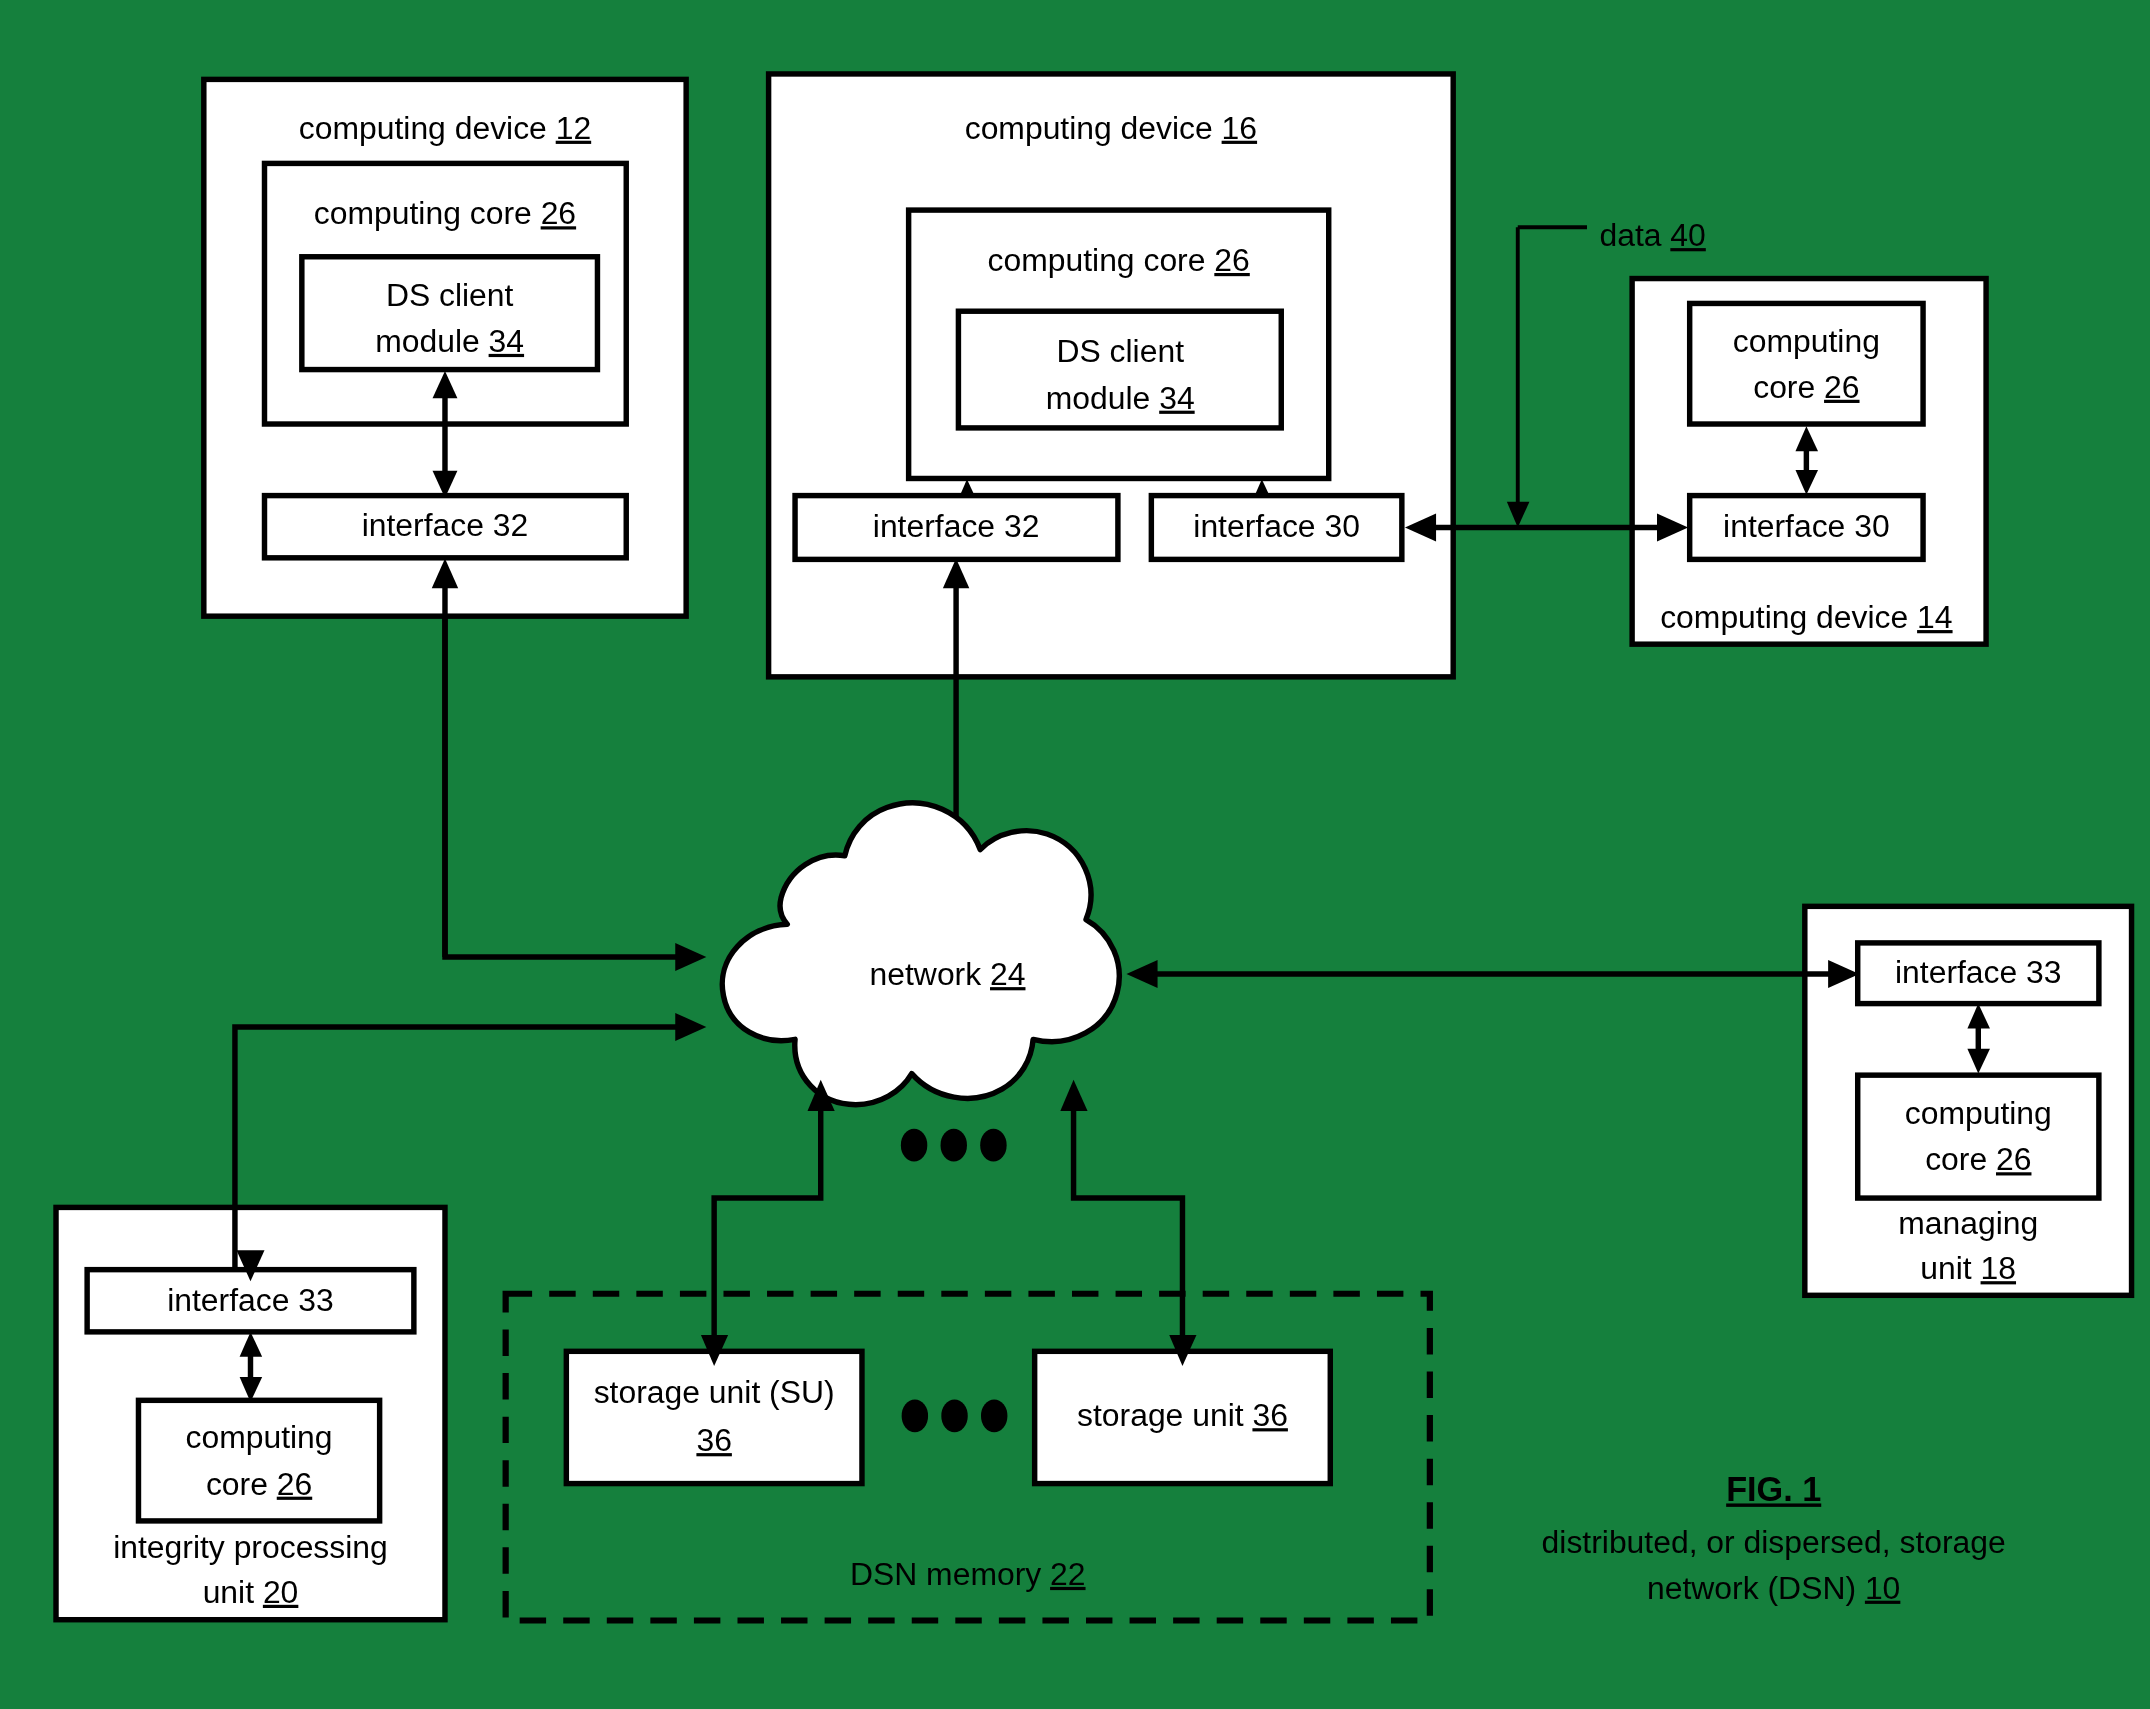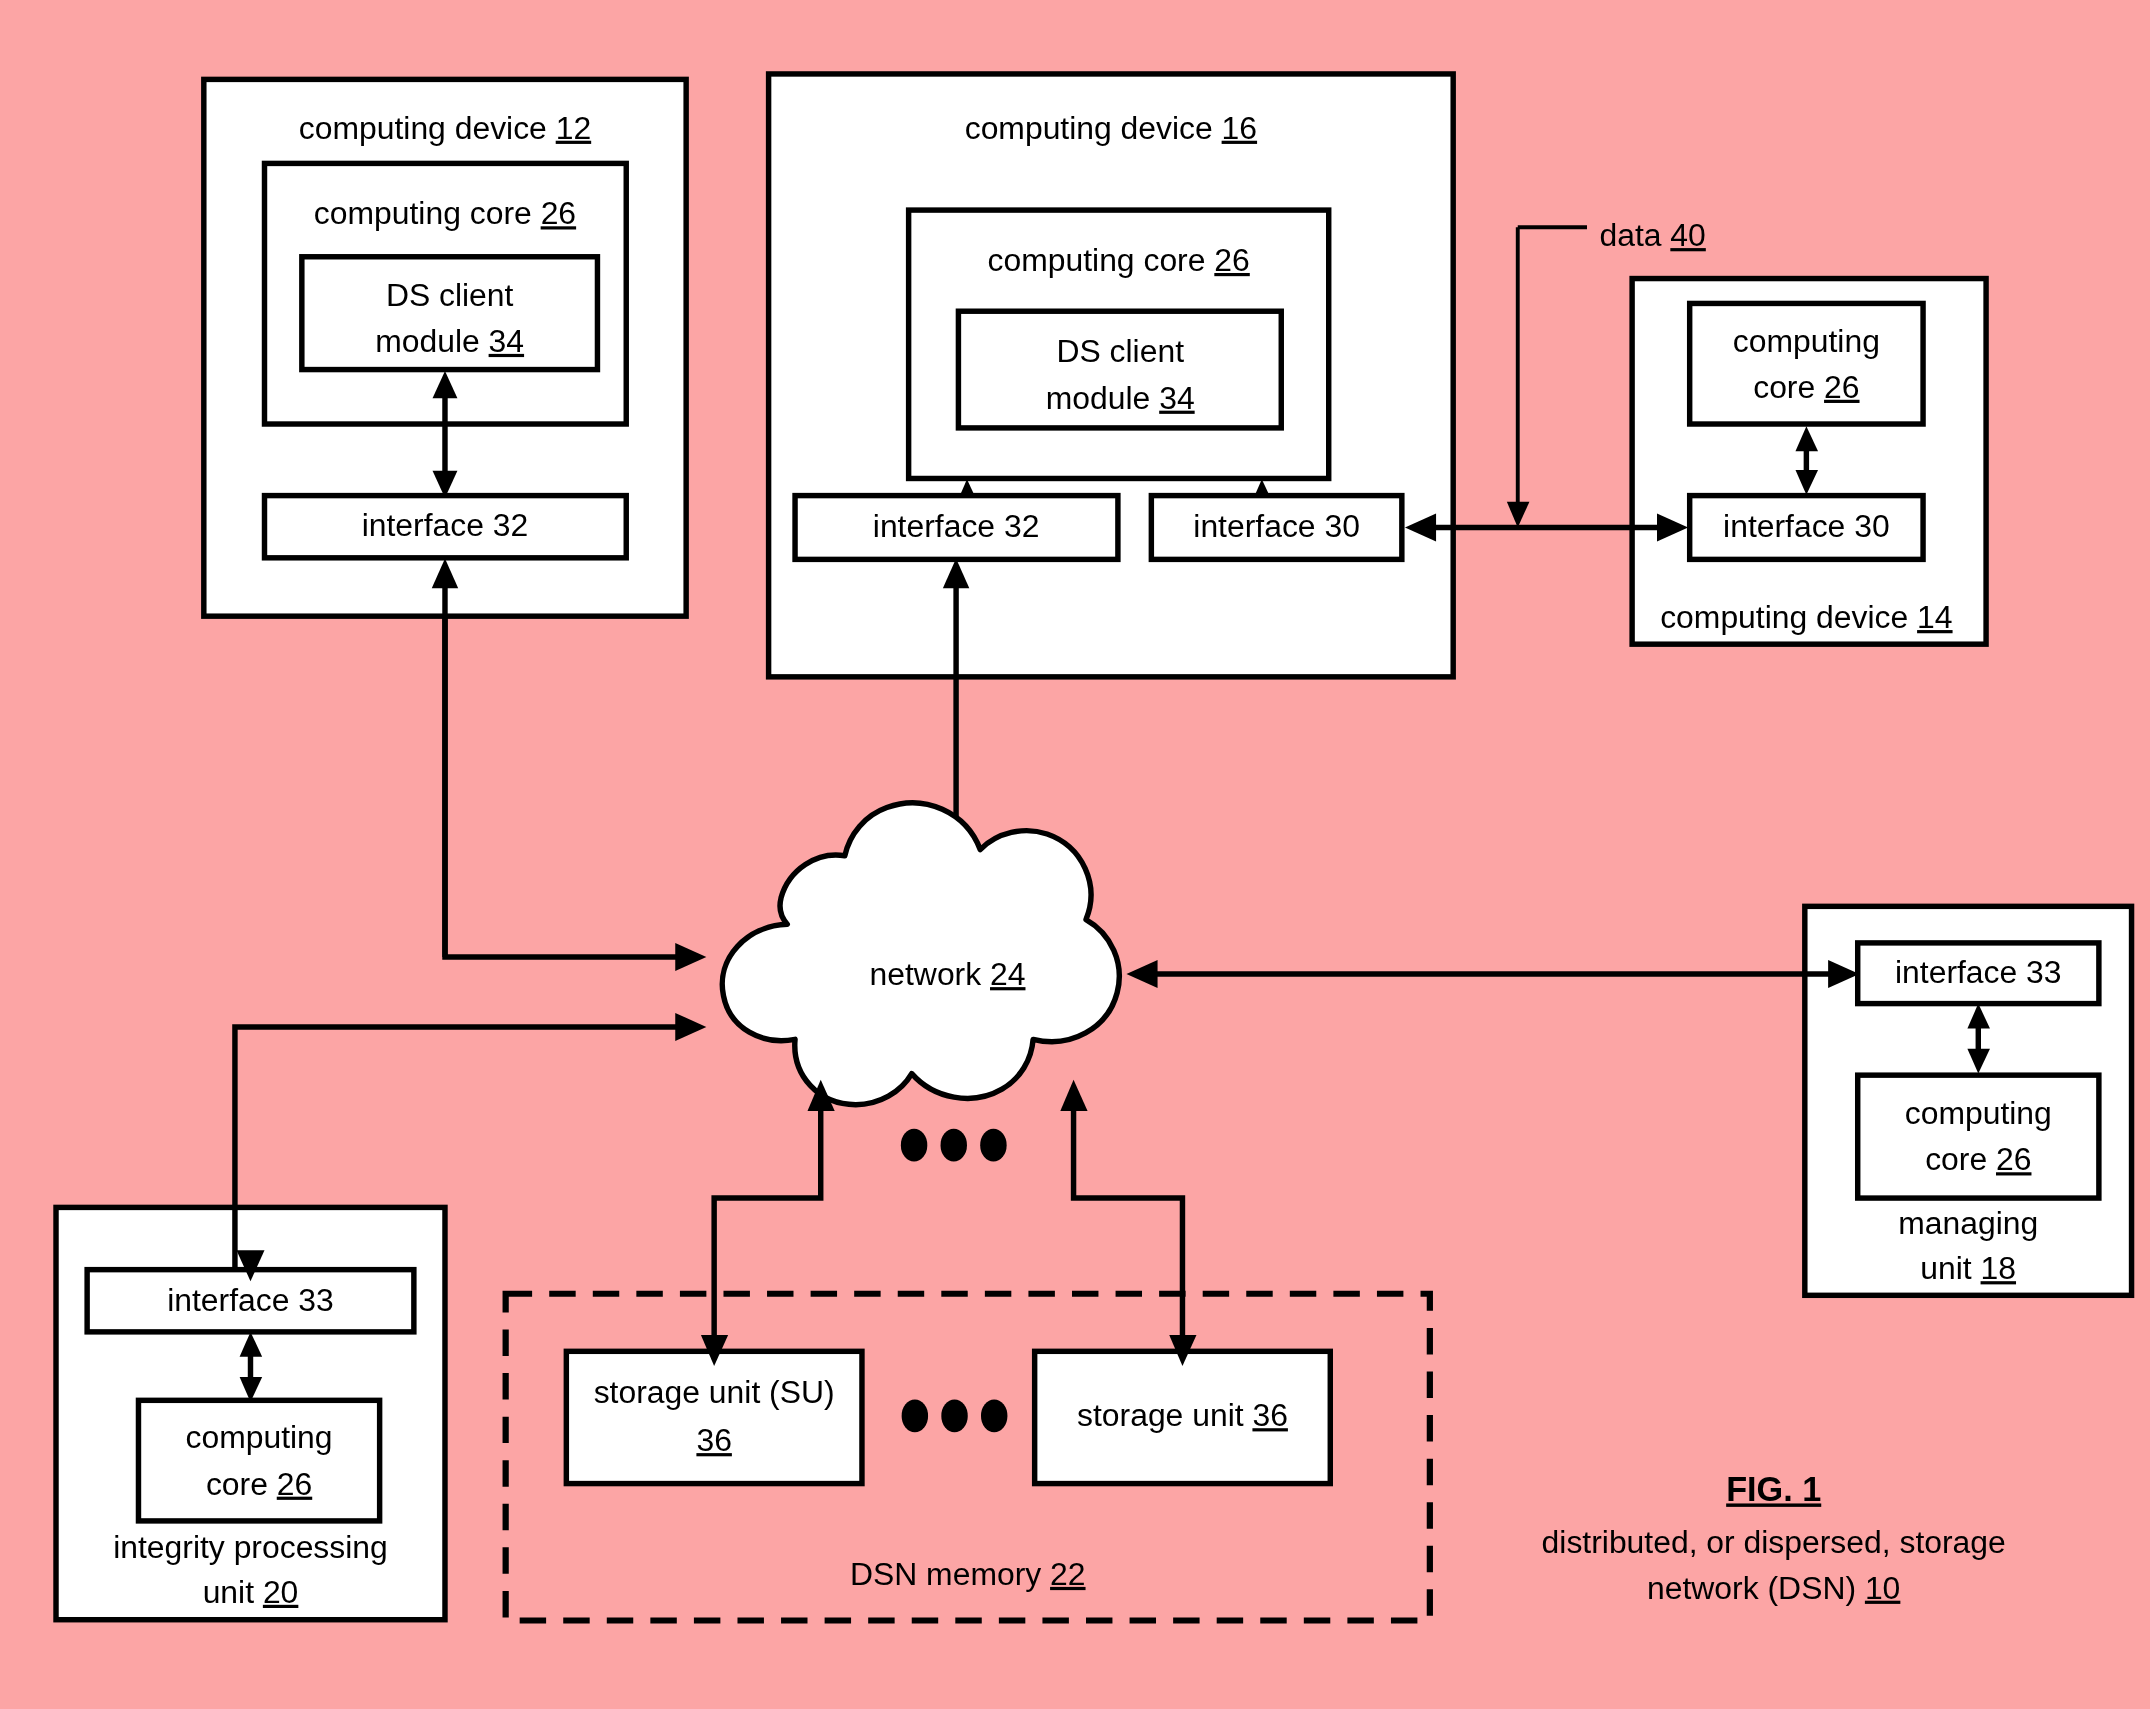--- a/index.html
+++ b/index.html
@@ -7,21 +7,21 @@
     padding: 0;
     background: #ffffff;
   }
   body {
     font-family: "Liberation Sans", sans-serif;
   }
   #figure-root {
     position: relative;
     width: 2151px;
     height: 1710px;
-    background: #fca5a5;
+    background: #15803d;
     overflow: hidden;
   }
   svg.fig {
     position: absolute;
     left: 0;
     top: 0;
     width: 2151px;
     height: 1710px;
     display: block;
   }

